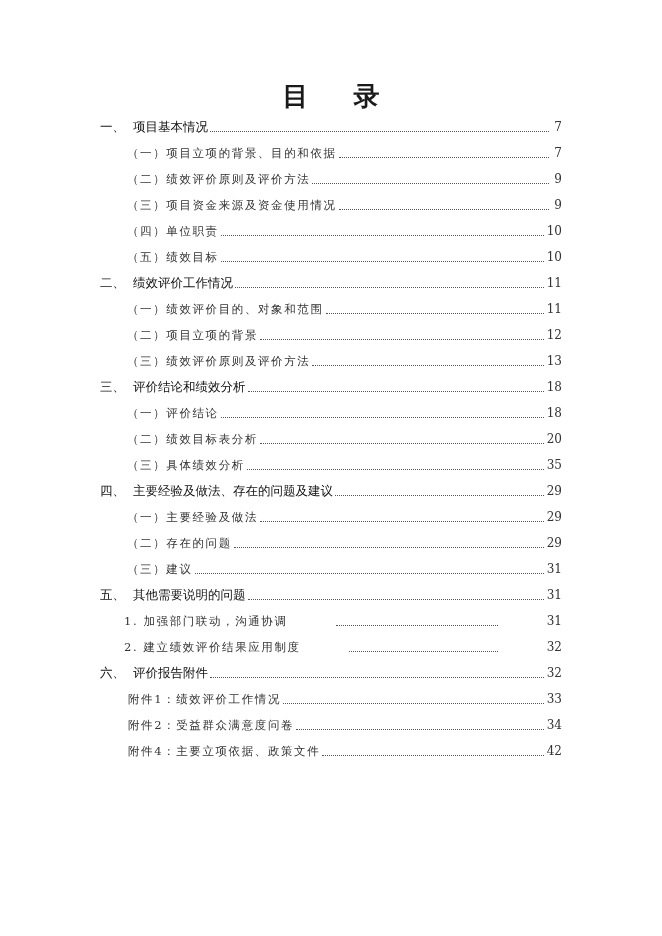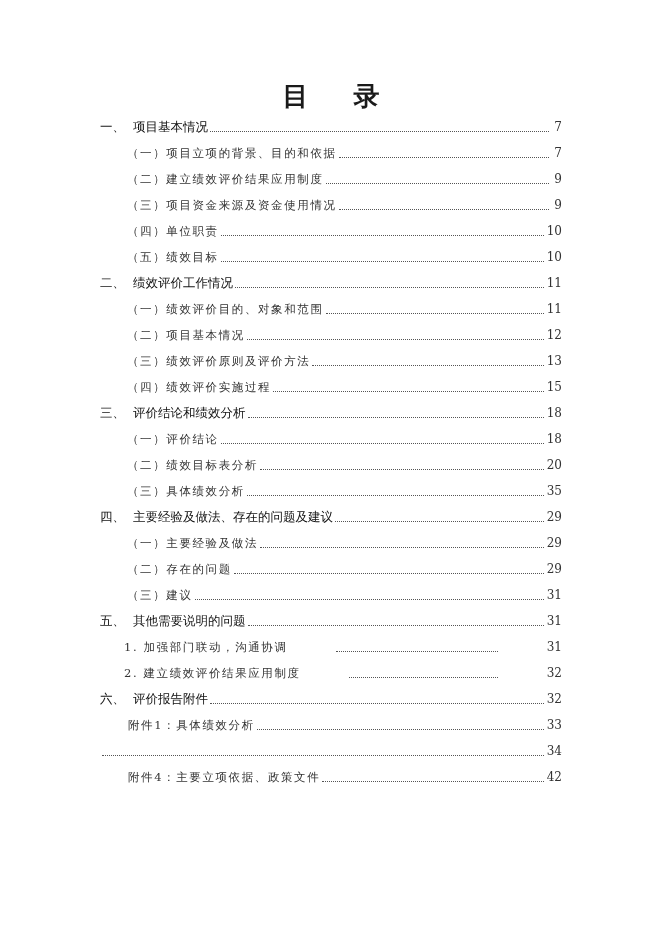--- a/index.html
+++ b/index.html
@@ -124,21 +124,21 @@
       <span class="entry-text">项目基本情况</span>
       <span class="leader"></span>
       <span class="page-num">7</span>
     </div>
     <div class="toc-row lvl2">
       <span class="entry-text">（一）项目立项的背景、目的和依据</span>
       <span class="leader"></span>
       <span class="page-num">7</span>
     </div>
     <div class="toc-row lvl2">
-      <span class="entry-text">（二）建立绩效评价结果应用制度</span>
+      <span class="entry-text">（二）绩效评价原则及评价方法</span>
       <span class="leader"></span>
       <span class="page-num">9</span>
     </div>
     <div class="toc-row lvl2">
       <span class="entry-text">（三）项目资金来源及资金使用情况</span>
       <span class="leader"></span>
       <span class="page-num">9</span>
     </div>
     <div class="toc-row lvl2">
       <span class="entry-text">（四）单位职责</span>
@@ -156,33 +156,28 @@
       <span class="entry-text">绩效评价工作情况</span>
       <span class="leader"></span>
       <span class="page-num">11</span>
     </div>
     <div class="toc-row lvl2">
       <span class="entry-text">（一）绩效评价目的、对象和范围</span>
       <span class="leader"></span>
       <span class="page-num">11</span>
     </div>
     <div class="toc-row lvl2">
-      <span class="entry-text">（二）项目基本情况</span>
+      <span class="entry-text">（二）项目立项的背景</span>
       <span class="leader"></span>
       <span class="page-num">12</span>
     </div>
     <div class="toc-row lvl2">
       <span class="entry-text">（三）绩效评价原则及评价方法</span>
       <span class="leader"></span>
       <span class="page-num">13</span>
-    </div>
-    <div class="toc-row lvl2">
-      <span class="entry-text">（四）绩效评价实施过程</span>
-      <span class="leader"></span>
-      <span class="page-num">15</span>
     </div>
 
     <div class="toc-row lvl1">
       <span class="num">三、</span>
       <span class="entry-text">评价结论和绩效分析</span>
       <span class="leader"></span>
       <span class="page-num">18</span>
     </div>
     <div class="toc-row lvl2">
       <span class="entry-text">（一）评价结论</span>
@@ -239,25 +234,26 @@
       <span class="page-num">32</span>
     </div>
 
     <div class="toc-row lvl1">
       <span class="num">六、</span>
       <span class="entry-text">评价报告附件</span>
       <span class="leader"></span>
       <span class="page-num">32</span>
     </div>
     <div class="toc-row att">
-      <span class="entry-text">附件1：具体绩效分析</span>
+      <span class="entry-text">附件1：绩效评价工作情况</span>
       <span class="leader"></span>
       <span class="page-num">33</span>
     </div>
     <div class="toc-row att">
+      <span class="entry-text">附件2：受益群众满意度问卷</span>
       <span class="leader"></span>
       <span class="page-num">34</span>
     </div>
     <div class="toc-row att">
       <span class="entry-text">附件4：主要立项依据、政策文件</span>
       <span class="leader"></span>
       <span class="page-num">42</span>
     </div>
 
   </div>

